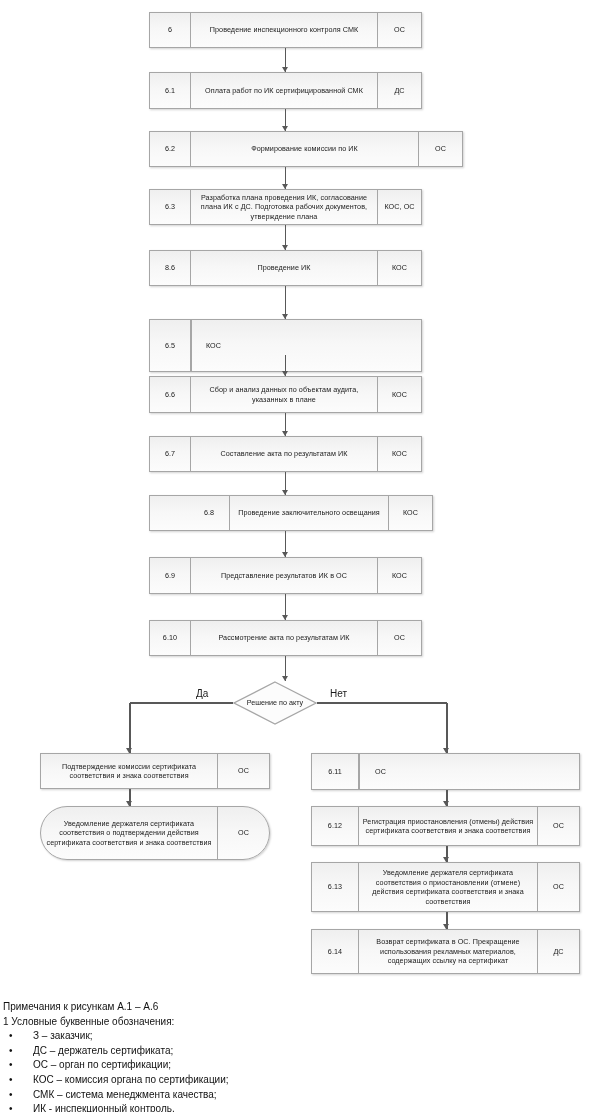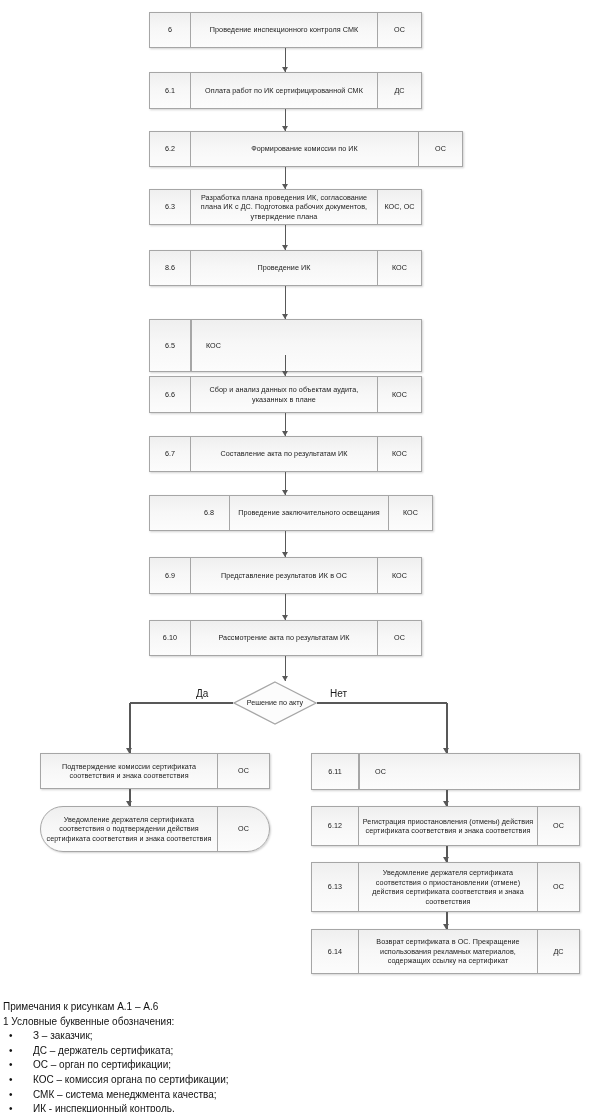--- a/index.html
+++ b/index.html
@@ -225,21 +225,21 @@
       <div class="diamond-label">Решение по акту</div>
     </div>
     <div class="conn-h" style="left: 130px; top: 702.3px; width: 103px;"></div>
     <div class="conn-v" style="left: 129.3px; top: 703px; height: 50px;"></div>
     <div class="arrow-down" style="left: 126.4px; top: 747.8px;"></div>
     <div class="edge-label" style="left: 196px; top: 688px;">Да</div>
     <div class="node node-left" style="left: 40px; top: 753px; width: 230px; height: 36px;">
       <div class="cell cell-text">Подтверждение комиссии сертификата соответствия и знака соответствия</div>
       <div class="cell cell-actor">ОС</div>
     </div>
-    <div class="node node-left" style="left: 40px; top: 806px; width: 230px; height: 46px; border-radius: 27px;">
+    <div class="node node-left" style="left: 40px; top: 806px; width: 230px; height: 54px; border-radius: 27px;">
       <div class="cell cell-text">Уведомление держателя сертификата соответствия о подтверждении действия сертификата соответствия и знака соответствия</div>
       <div class="cell cell-actor">ОС</div>
     </div>
     <div class="conn-v" style="left: 129.3px; top: 789px; height: 17px;"></div>
     <div class="arrow-down" style="left: 126.4px; top: 800.8px;"></div>
     <div class="conn-h" style="left: 317px; top: 702.3px; width: 130px;"></div>
     <div class="conn-v" style="left: 446.3px; top: 703px; height: 50px;"></div>
     <div class="arrow-down" style="left: 443.4px; top: 747.8px;"></div>
     <div class="edge-label" style="left: 330px; top: 688px;">Нет</div>
     <div class="node node-right" style="left: 311px; top: 753px; width: 269px; height: 37px;">

